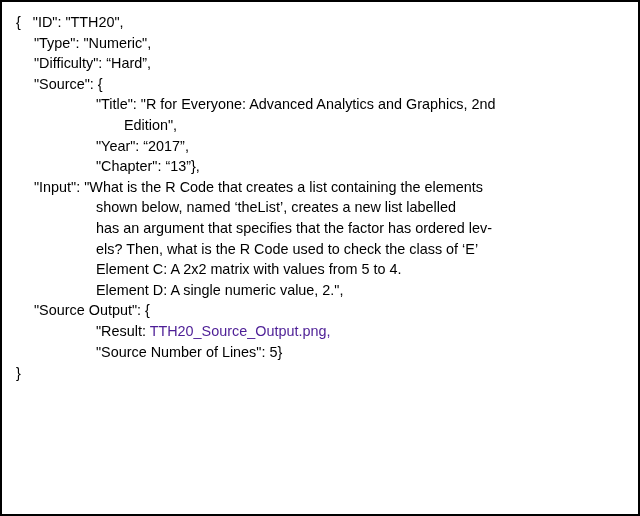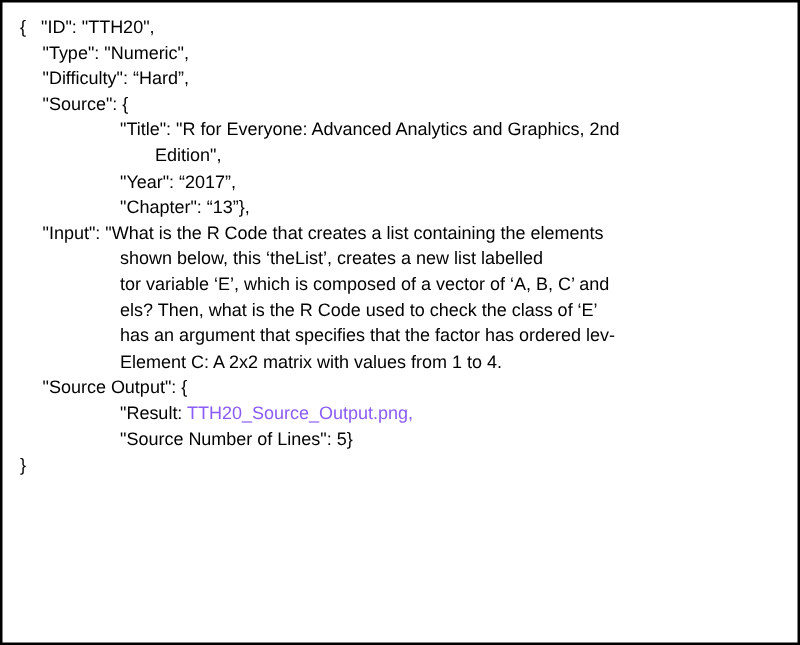--- a/index.html
+++ b/index.html
@@ -58,21 +58,21 @@
     margin-left: 18px;
   }
   .input-block .first {
     display: block;
   }
   .input-block .cont {
     display: block;
     margin-left: 62px;
   }
   .link {
-    color: #8b5cf6;
+    color: #4c1d95;
   }
   .brace-close {
     display: block;
     margin-left: 0px;
     margin-top: 1px;
   }
 </style>
 </head>
 <body>
 
@@ -91,25 +91,25 @@
       <span>"Title": "R for Everyone: Advanced Analytics and Graphics, 2nd</span>
       <span class="cont">Edition",</span>
     </span>
 
     <span class="line ind2">"Year": “2017”,</span>
 
     <span class="line ind2">"Chapter": “13”},</span>
 
     <span class="input-block">
       <span class="first">"Input": "What is the R Code that creates a list containing the elements</span>
-      <span class="cont">shown below, this ‘theList’, creates a new list labelled</span>
-      <span class="cont">tor variable ‘E’, which is composed of a vector of ‘A, B, C’ and</span>
+      <span class="cont">shown below, named ‘theList’, creates a new list labelled</span>
+      <span class="cont">has an argument that specifies that the factor has ordered lev-</span>
       <span class="cont">els? Then, what is the R Code used to check the class of ‘E’</span>
-      <span class="cont">has an argument that specifies that the factor has ordered lev-</span>
-      <span class="cont">Element C: A 2x2 matrix with values from 1 to 4.</span>
+      <span class="cont">Element C: A 2x2 matrix with values from 5 to 4.</span>
+      <span class="cont">Element D: A single numeric value, 2.",</span>
     </span>
 
     <span class="line ind1">"Source Output": {</span>
 
     <span class="line ind2"><span>"Result: </span><span class="link">TTH20_Source_Output.png,</span></span>
 
     <span class="line ind2">"Source Number of Lines": 5}</span>
 
     <span class="line brace-close">}</span>
 

